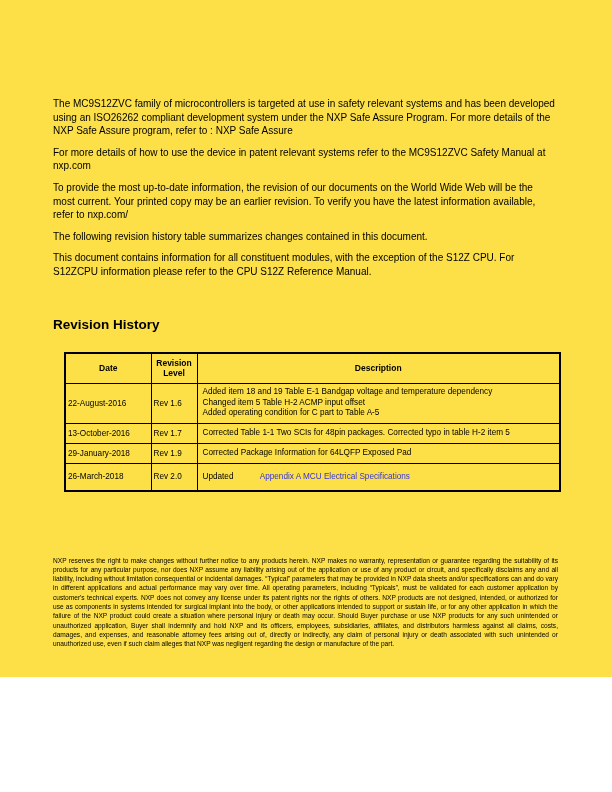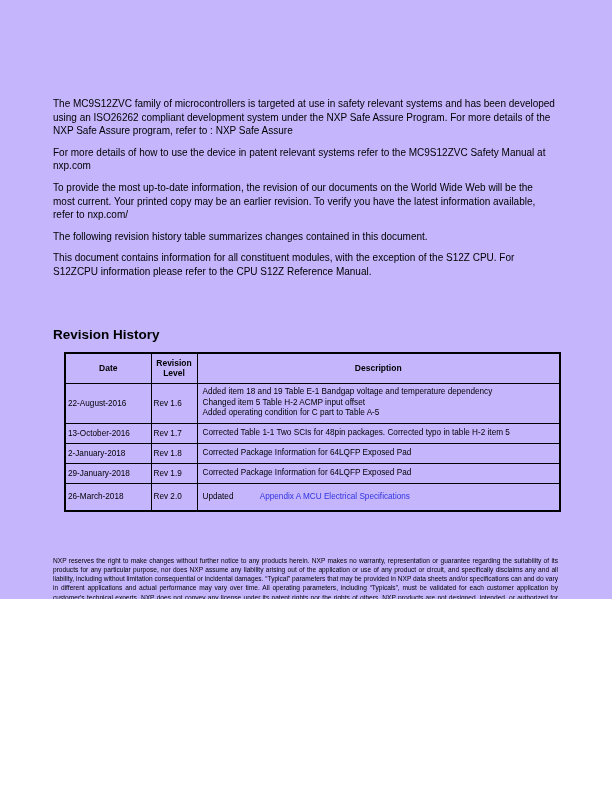--- a/index.html
+++ b/index.html
@@ -1,34 +1,34 @@
 <!DOCTYPE html>
 <html><head>
 <meta charset="utf-8">
 <style>
   html,body { margin:0; padding:0; background:#ffffff; }
   .page {
     position:relative;
-    width:612px; height:599px;
-    background:#c4b5fd;
+    width:612px; height:677px;
+    background:#fde047;
     font-family:"Liberation Sans", sans-serif;
     color:#000;
     overflow:hidden;
   }
   
   .intro {
     position:absolute;
     top:97px; left:53px; width:504px;
     font-size:10px; line-height:13.6px;
   }
   .intro p { margin:0 0 8px 0; }
   
   .section-heading {
     position:absolute;
-    top:327px; left:53px; margin:0;
+    top:317px; left:53px; margin:0;
     font-size:13.5px; font-weight:bold; color:#000;
   }
   
   .rev-table {
     position:absolute;
     top:352px; left:64px;
     width:495px;
     border-collapse:collapse;
     table-layout:fixed;
     border:2px solid #000;
@@ -103,27 +103,20 @@
           </td>
         </tr>
         <tr>
           <td class="c-date">13-October-2016</td>
           <td class="c-level">Rev 1.7</td>
           <td class="c-desc">
             <div class="desc-line"><span>Corrected Table 1-1 Two SCIs for 48pin packages. Corrected typo in table H-2 item 5</span></div>
           </td>
         </tr>
         <tr>
-          <td class="c-date">2-January-2018</td>
-          <td class="c-level">Rev 1.8</td>
-          <td class="c-desc">
-            <div class="desc-line"><span>Corrected Package Information for 64LQFP Exposed Pad</span></div>
-          </td>
-        </tr>
-        <tr>
           <td class="c-date">29-January-2018</td>
           <td class="c-level">Rev 1.9</td>
           <td class="c-desc">
             <div class="desc-line"><span>Corrected Package Information for 64LQFP Exposed Pad</span></div>
           </td>
         </tr>
         <tr>
           <td class="c-date">26-March-2018</td>
           <td class="c-level">Rev 2.0</td>
           <td class="c-desc">

